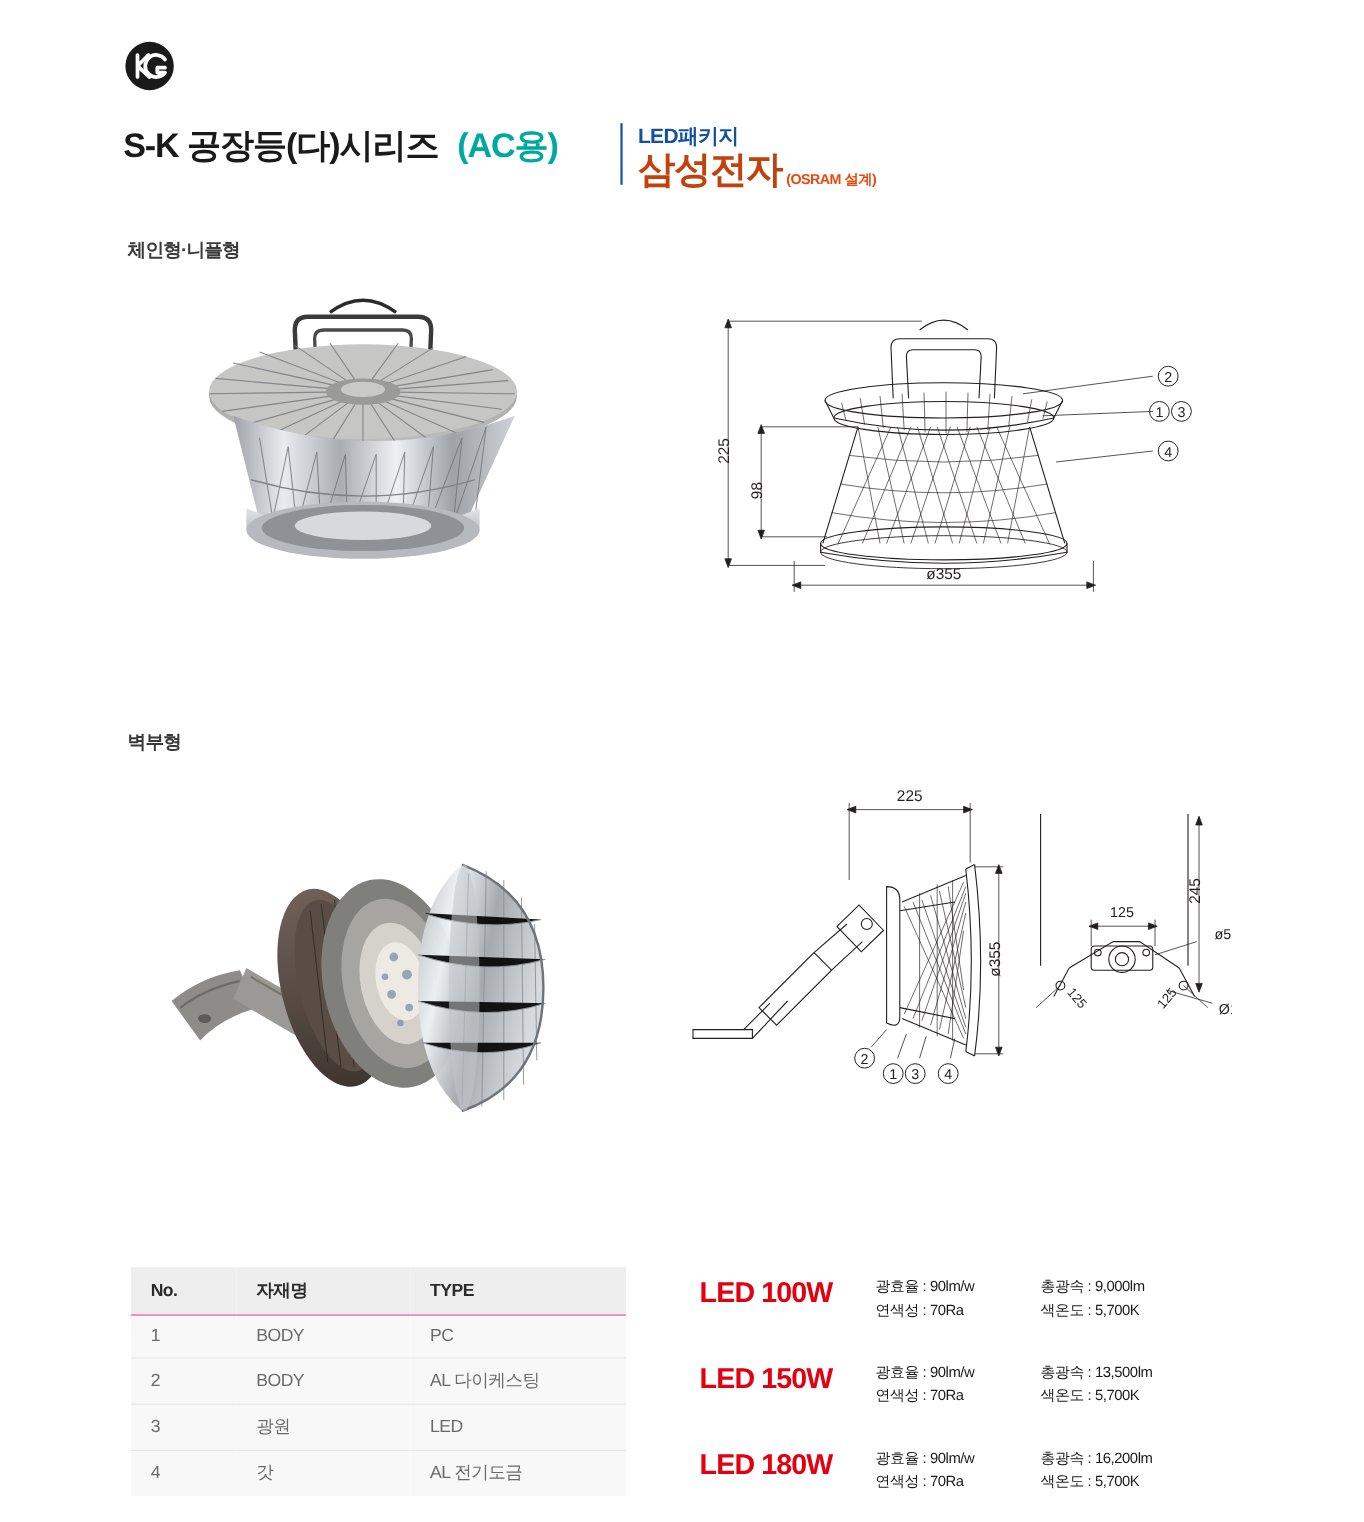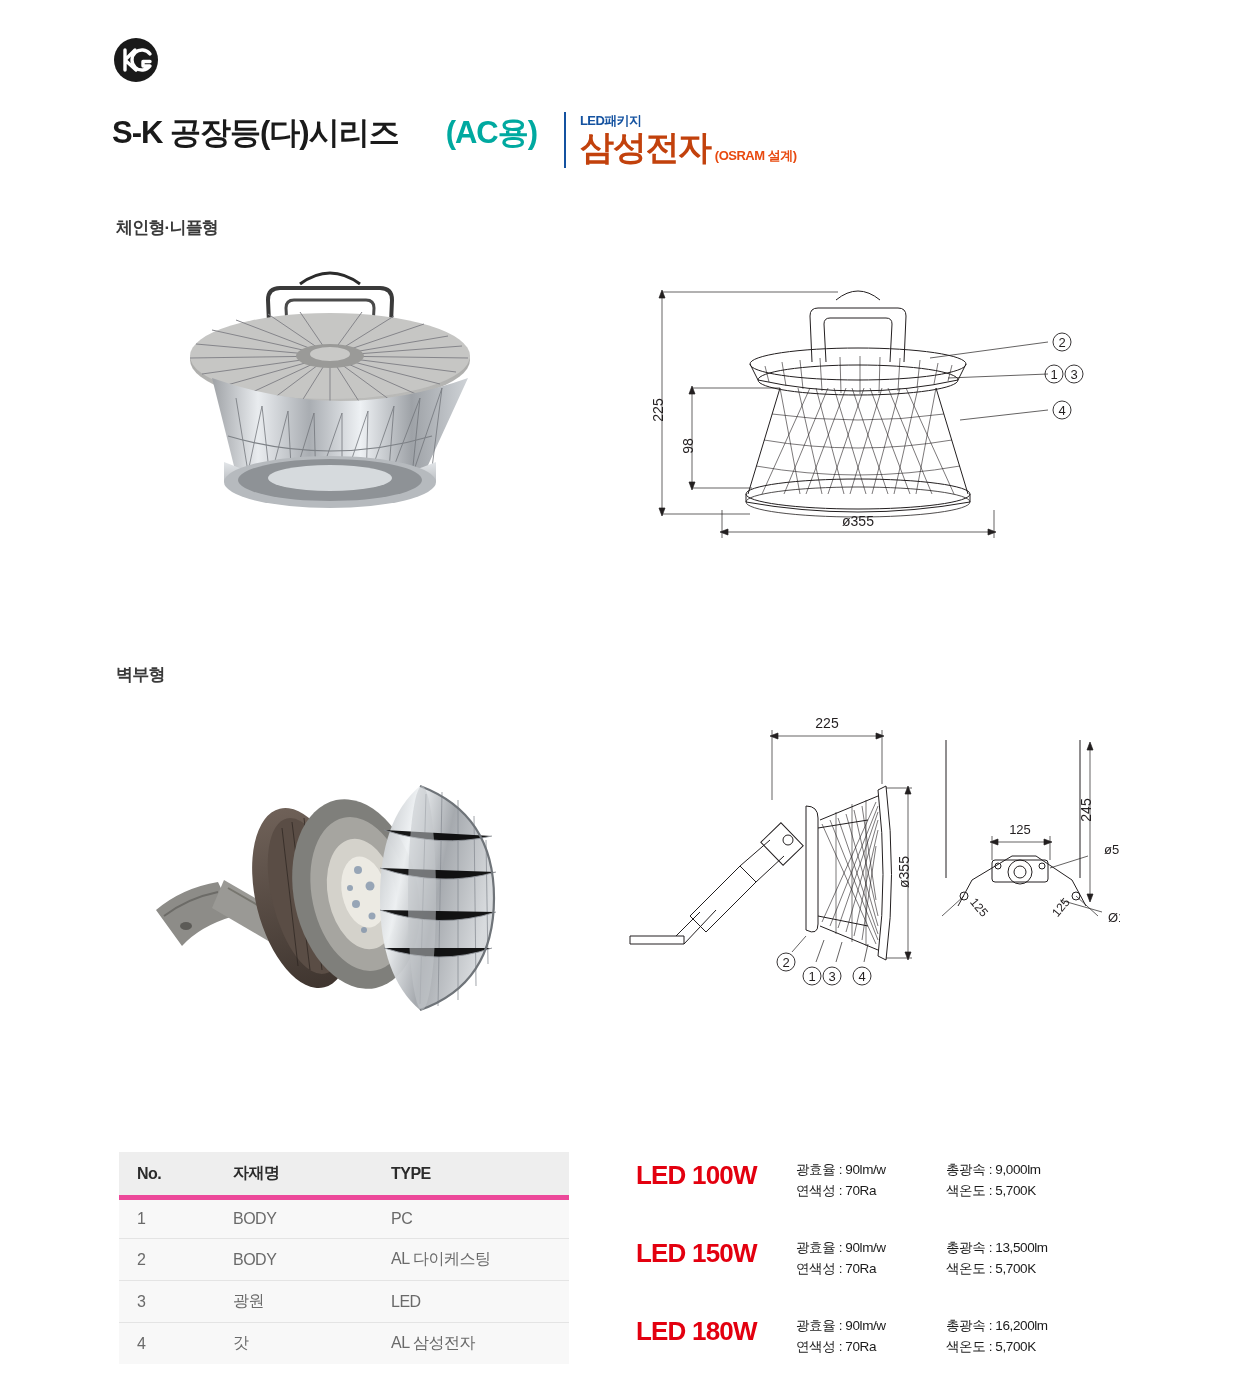--- a/index.html
+++ b/index.html
@@ -31,21 +31,20 @@
     width: 48px;
     height: 48px;
   }
   .title-row {
     position: absolute;
     left: 0px;
     top: 96px;
     transform: translateY(-50%);
     display: flex;
     align-items: flex-end;
-    gap: 30px;
   }
   .title-main {
     font-size: 31px;
     font-weight: bold;
     letter-spacing: -1px;
     color: #1a1a1a;
     line-height: 1;
   }
   .title-ac {
     font-size: 31px;
@@ -63,21 +62,21 @@
     height: 56px;
     background: #1452a0;
   }
   .brand-block {
     position: absolute;
     left: 468px;
     top: 78px;
     line-height: 1.15;
   }
   .brand-small {
-    font-size: 13px;
+    font-size: 19px;
     font-weight: bold;
     color: #1452a0;
     letter-spacing: -0.6px;
   }
   .brand-row {
     display: flex;
     align-items: flex-end;
     margin-top: 2px;
   }
   .brand-big {
@@ -129,21 +128,21 @@
     border-collapse: collapse;
     font-size: 16px;
   }
   .parts-table th {
     background: #eeeeee;
     color: #2b2b2b;
     font-weight: bold;
     text-align: left;
     padding: 11px 0 11px 18px;
     letter-spacing: -0.5px;
-    border-bottom: 5px solid #ec4899;
+    border-bottom: 1px solid #ec4899;
     margin-top: 38px;
   }
   .parts-table td {
     background: #f8f8f8;
     color: #6a6a6a;
     padding: 10px 0 10px 18px;
     letter-spacing: -0.5px;
     border-bottom: 1px solid #e4e4e4;
   }
   .parts-table tr:last-child td { border-bottom: none; }
@@ -538,21 +537,21 @@
       <td>AL 다이케스팅</td>
     </tr>
     <tr>
       <td>3</td>
       <td>광원</td>
       <td>LED</td>
     </tr>
     <tr>
       <td>4</td>
       <td>갓</td>
-      <td>AL 삼성전자</td>
+      <td>AL 전기도금</td>
     </tr>
   </tbody>
 </table>
 
 <div class="spec-group">
 
   <div class="spec-row" style="left:636px; top:1160px;">
     <div class="spec-watt">LED 100W</div>
     <div class="spec-col spec-col-1">
       <div>광효율 : 90lm/w</div>

